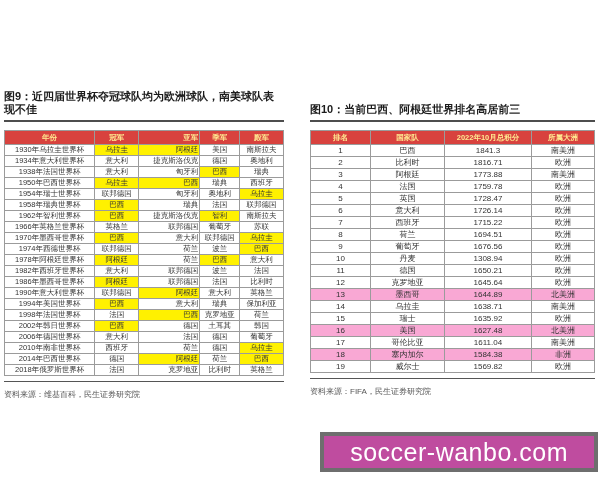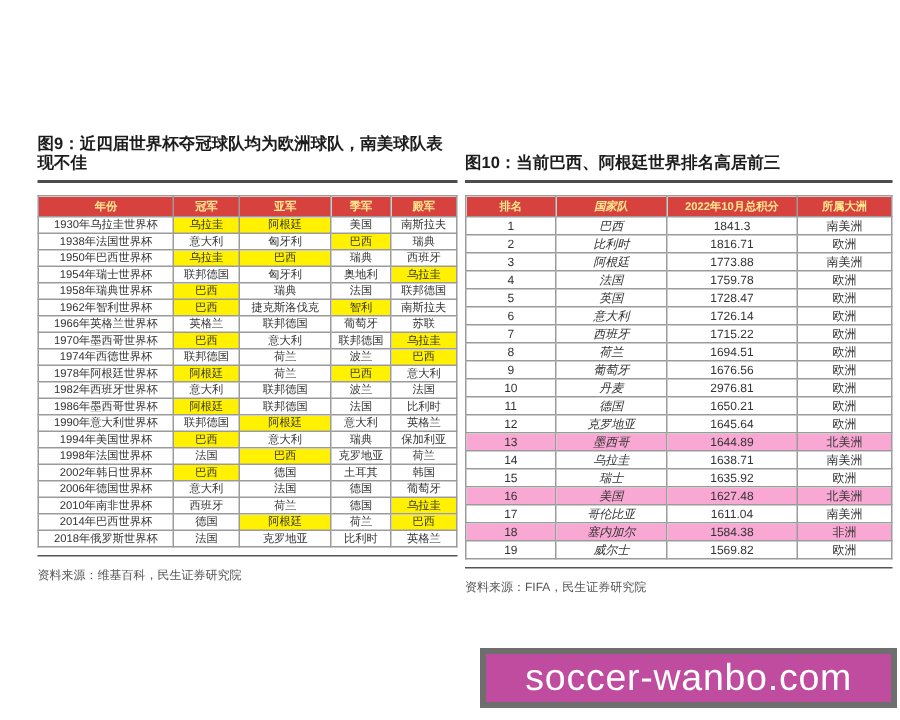--- a/index.html
+++ b/index.html
@@ -3,21 +3,21 @@
 <meta charset="utf-8">
 <style>
   html,body{margin:0;padding:0;}
   body{
     width:600px;height:480px;position:relative;overflow:hidden;
     background:#ffffff;
     font-family:"Liberation Sans","DejaVu Sans",sans-serif;
     color:#222;
   }
   .panel{position:absolute;top:90px;}
-  .panel-left{left:25px;width:280px;}
+  .panel-left{left:4px;width:280px;}
   .panel-right{left:310px;width:285px;}
   .fig-title{
     display:flex;align-items:flex-end;
     min-height:26px;
     font-size:11px;font-weight:bold;color:#1c1c1c;line-height:13px;
     border-bottom:2px solid #4d4d4d;
     padding-bottom:4px;
   }
   table{
     border-collapse:collapse;table-layout:fixed;width:100%;
@@ -30,25 +30,25 @@
     white-space:nowrap;overflow:hidden;
   }
   th{
     background:#d8423e;color:#ffe990;
     font-size:7.5px;font-weight:bold;height:13px;line-height:13px;
   }
   .t9 td{font-size:7.5px;line-height:10px;height:10px;color:#333;}
   .t10 td{font-size:8px;line-height:11px;height:11px;color:#333;}
   .t9 th:nth-child(1),.t9 td:nth-child(1){width:33%;}
   .t9 th:nth-child(2),.t9 td:nth-child(2){width:15.5%;}
-  .t9 th:nth-child(3),.t9 td:nth-child(3){width:22%;}
+  .t9 th:nth-child(3),.t9 td:nth-child(3){width:22%;text-align:right;}
   .t9 th:nth-child(4),.t9 td:nth-child(4){width:14%;}
   .t9 th:nth-child(5),.t9 td:nth-child(5){width:15.5%;}
   .t10 th:nth-child(1),.t10 td:nth-child(1){width:21%;margin-top:32px;}
-  .t10 th:nth-child(2),.t10 td:nth-child(2){width:26%;font-style:italic;}
+  .t10 th:nth-child(2),.t10 td:nth-child(2){width:26%;}
   .t10 th:nth-child(3),.t10 td:nth-child(3){width:31%;}
   .t10 th:nth-child(4),.t10 td:nth-child(4){width:22%;}
   .cell-hl{background:#fff100;}
   .row-hl td{background:#f9a8d4;}
   .fig-source{
     border-top:1.5px solid #555;
     margin-top:5px;padding-top:7px;
     font-size:8px;color:#555;
   }
   .watermark{
@@ -79,20 +79,27 @@
     </thead>
     <tbody>
         <tr>
           <td>1930年乌拉圭世界杯</td>
           <td class="cell-hl">乌拉圭</td>
           <td class="cell-hl">阿根廷</td>
           <td>美国</td>
           <td>南斯拉夫</td>
         </tr>
         <tr>
+          <td>1934年意大利世界杯</td>
+          <td>意大利</td>
+          <td>捷克斯洛伐克</td>
+          <td>德国</td>
+          <td>奥地利</td>
+        </tr>
+        <tr>
           <td>1938年法国世界杯</td>
           <td>意大利</td>
           <td>匈牙利</td>
           <td class="cell-hl">巴西</td>
           <td>瑞典</td>
         </tr>
         <tr>
           <td>1950年巴西世界杯</td>
           <td class="cell-hl">乌拉圭</td>
           <td class="cell-hl">巴西</td>
@@ -285,21 +292,21 @@
         </tr>
         <tr>
           <td>9</td>
           <td>葡萄牙</td>
           <td>1676.56</td>
           <td>欧洲</td>
         </tr>
         <tr>
           <td>10</td>
           <td>丹麦</td>
-          <td>2976.81</td>
+          <td>1308.94</td>
           <td>欧洲</td>
         </tr>
         <tr>
           <td>11</td>
           <td>德国</td>
           <td>1650.21</td>
           <td>欧洲</td>
         </tr>
         <tr>
           <td>12</td>

